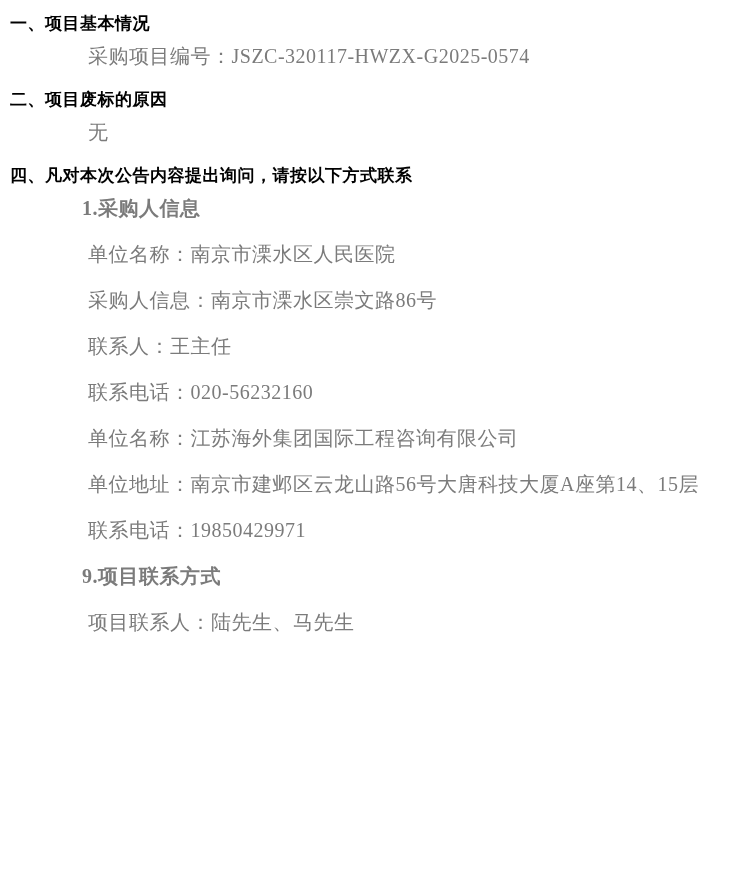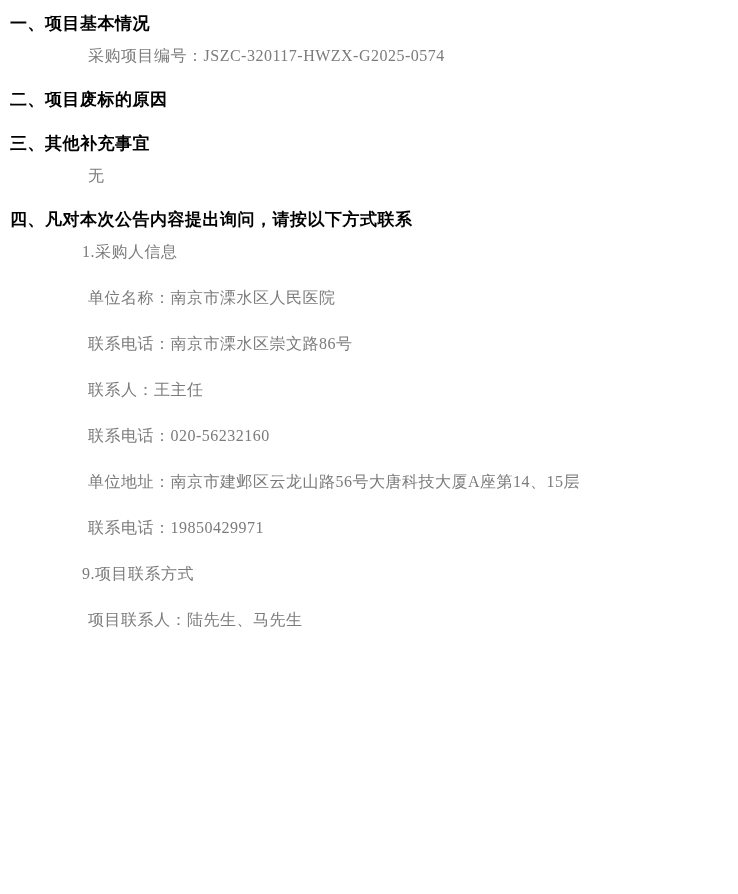--- a/index.html
+++ b/index.html
@@ -22,47 +22,48 @@
     line-height: 24px;
     color: var(--heading-color, #000000);
     margin: 20px 14px 0 10px;
     letter-spacing: 0.5px;
   }
   .heading.first {
     margin-top: 12px;
   }
   .para {
     font-family: "Liberation Serif", "DejaVu Serif", serif;
-    font-size: 16px;
+    font-size: 20px;
     line-height: 24px;
     color: var(--body-color, #7b7b7b);
     margin: 22px 14px 0 88px;
     letter-spacing: 0.5px;
   }
   .heading + .para {
     margin-top: 8px;
   }
   .para.item {
     margin-left: 82px;
+    font-weight: bold;
   }
 </style>
 </head>
 <body>
 
 <main class="doc">
   <div id="content">
       <h2 class="heading first">一、项目基本情况</h2>
       <p class="para">采购项目编号：JSZC-320117-HWZX-G2025-0574</p>
       <h2 class="heading">二、项目废标的原因</h2>
-      <h2 class="heading">三、其他补充事宜</h2>
       <p class="para">无</p>
       <h2 class="heading">四、凡对本次公告内容提出询问，请按以下方式联系</h2>
       <p class="para item">1.采购人信息</p>
       <p class="para">单位名称：南京市溧水区人民医院</p>
-      <p class="para">联系电话：南京市溧水区崇文路86号</p>
+      <p class="para">采购人信息：南京市溧水区崇文路86号</p>
       <p class="para">联系人：王主任</p>
       <p class="para">联系电话：020-56232160</p>
+      <p class="para">单位名称：江苏海外集团国际工程咨询有限公司</p>
       <p class="para">单位地址：南京市建邺区云龙山路56号大唐科技大厦A座第14、15层</p>
       <p class="para">联系电话：19850429971</p>
       <p class="para item">9.项目联系方式</p>
       <p class="para">项目联系人：陆先生、马先生</p>
     </div>
 </main>
 
 </body></html>

